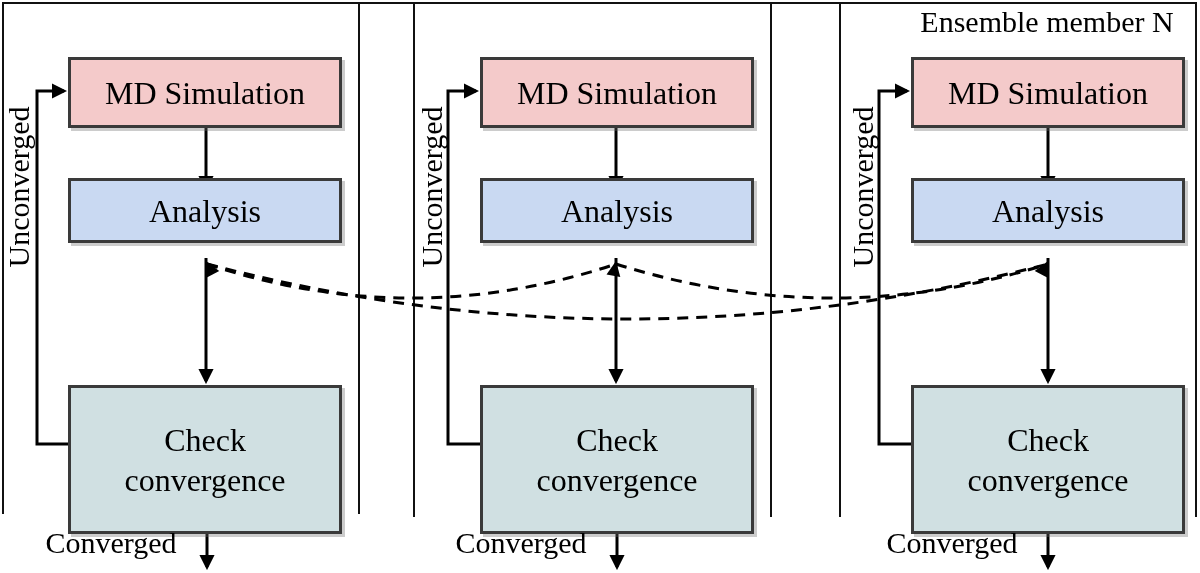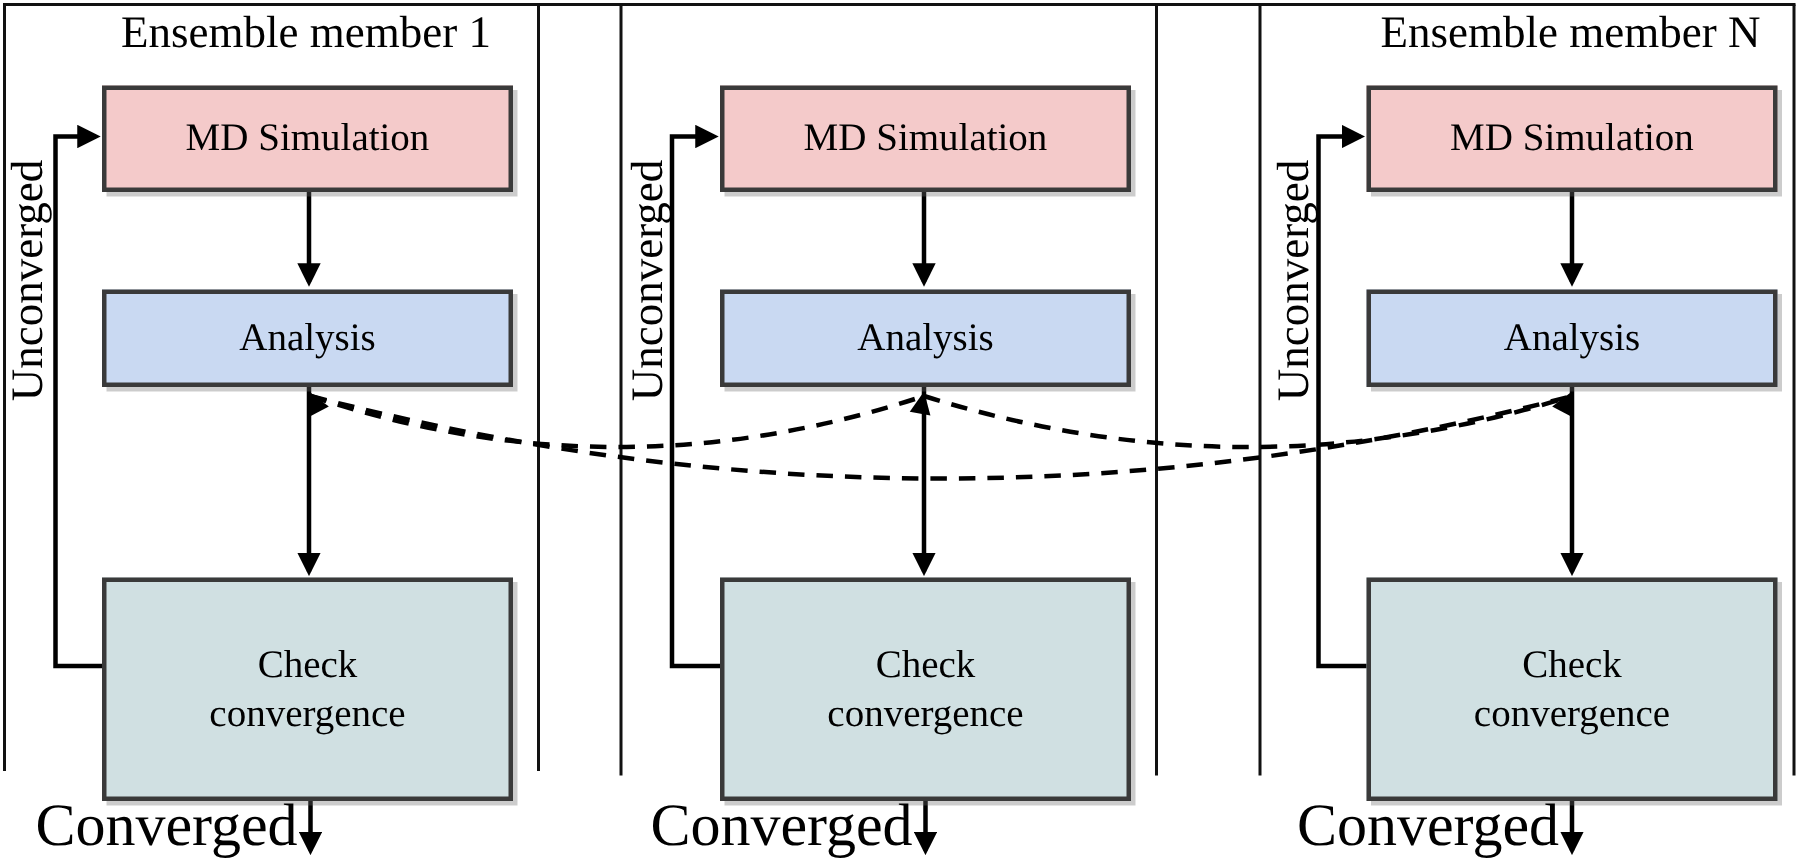--- a/index.html
+++ b/index.html
@@ -20,26 +20,26 @@
   }
   svg.layer{position:absolute;left:0;top:0;width:1200px;height:573px;}
 
   .box{
     position:absolute;
     width:274px;
     box-sizing:border-box;
     border:3px solid var(--box-border);
     display:flex;align-items:center;justify-content:center;
     text-align:center;
-    font-size:26px;
+    font-size:32px;
     line-height:1.25;
     box-shadow:3px 3px 0 rgba(110,110,110,0.35);
   }
   .b-md{top:57px;height:71px;background:var(--md-fill);}
-  .b-an{top:193px;height:65px;background:var(--analysis-fill);}
+  .b-an{top:178px;height:65px;background:var(--analysis-fill);}
   .b-ck{top:385px;height:149px;background:var(--check-fill);}
   .b-ck span{display:block;max-width:180px;margin:0 auto;}
   .m1{left:68px}.m2{left:480px}.m3{left:911px}
 
   .title{
     position:absolute;top:5px;width:320px;
     text-align:center;font-size:30px;white-space:nowrap;
   }
   .t1{left:44px}.t2{left:456px}.t3{left:887px}
 
@@ -48,21 +48,21 @@
     text-align:center;font-size:30px;
     transform:rotate(-90deg);
     white-space:nowrap;
   }
   .u1{left:-96px;top:170px}
   .u2{left:317px;top:170px}
   .u3{left:748px;top:170px}
 
   .conv{
     position:absolute;top:526px;width:200px;
-    text-align:center;font-size:40px;white-space:nowrap;
+    text-align:center;font-size:30px;white-space:nowrap;
   }
   .c1{left:11px}.c2{left:421px}.c3{left:852px}
 </style>
 </head>
 <body>
 
 <div class="canvas">
 
   <svg class="layer" viewBox="0 0 1200 573">
     <defs>
@@ -107,21 +107,20 @@
       <path d="M616,264 Q832,332 1048,264"></path>
       <path d="M207,264 Q627,374 1048,264"></path>
     </g>
     <g fill="#000" stroke="none">
       <polygon points="0,0 -7,15 7,15" transform="translate(206,261) rotate(-28)"></polygon>
       <polygon points="0,0 -7,15 7,15" transform="translate(616,261) rotate(10)"></polygon>
       <polygon points="0,0 -7,15 7,15" transform="translate(1048,261) rotate(28)"></polygon>
     </g>
   </svg>
 
-  <div class="title t1">Ensemble member 1</div>
   <div class="box b-md m1">MD Simulation</div>
   <div class="box b-an m1">Analysis</div>
   <div class="box b-ck m1">
       <span>Check convergence</span>
     </div>
   <div class="unconv u1">Unconverged</div>
   <div class="conv c1">Converged</div>
 
   <div class="box b-md m2">MD Simulation</div>
   <div class="box b-an m2">Analysis</div>

